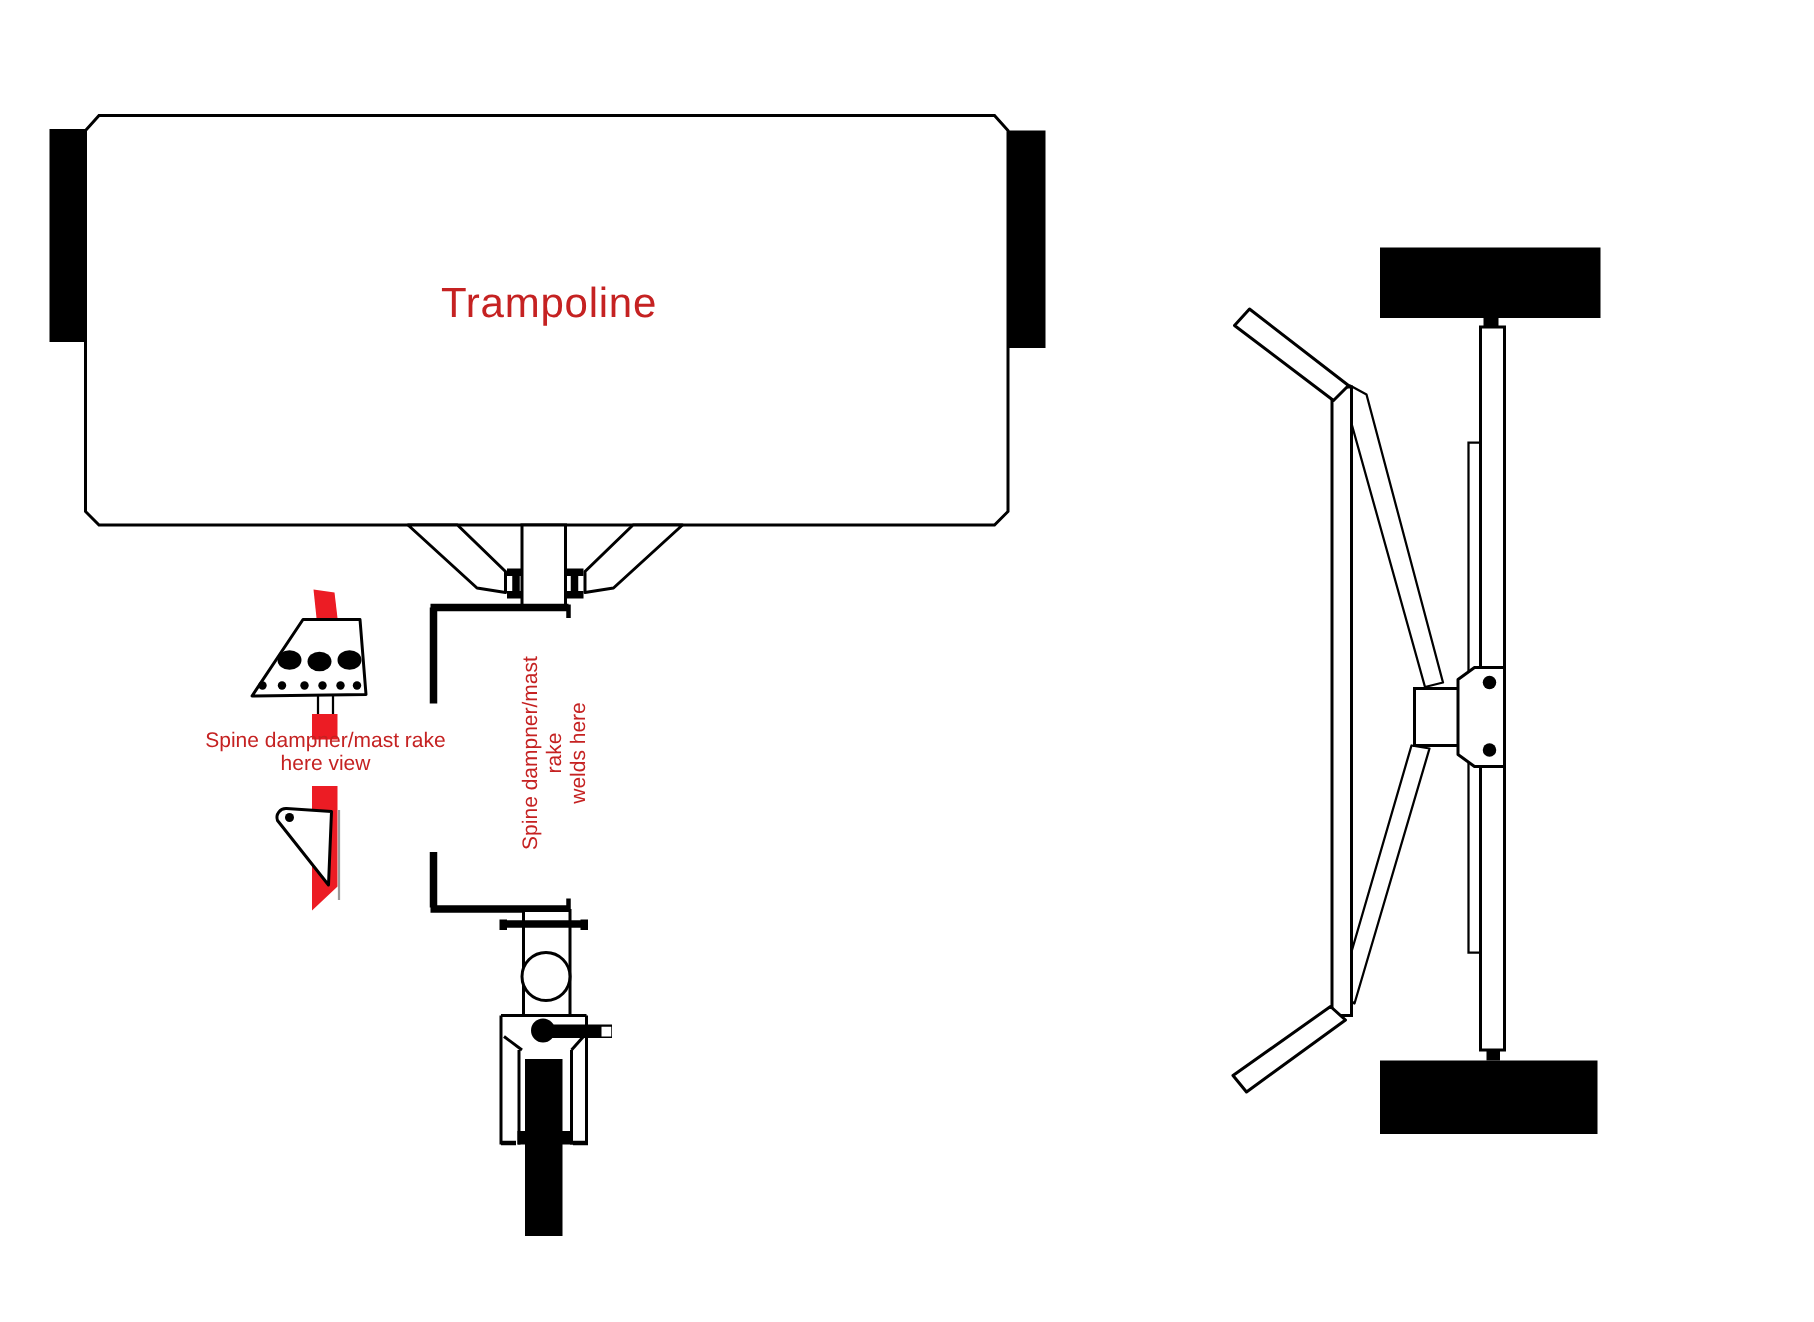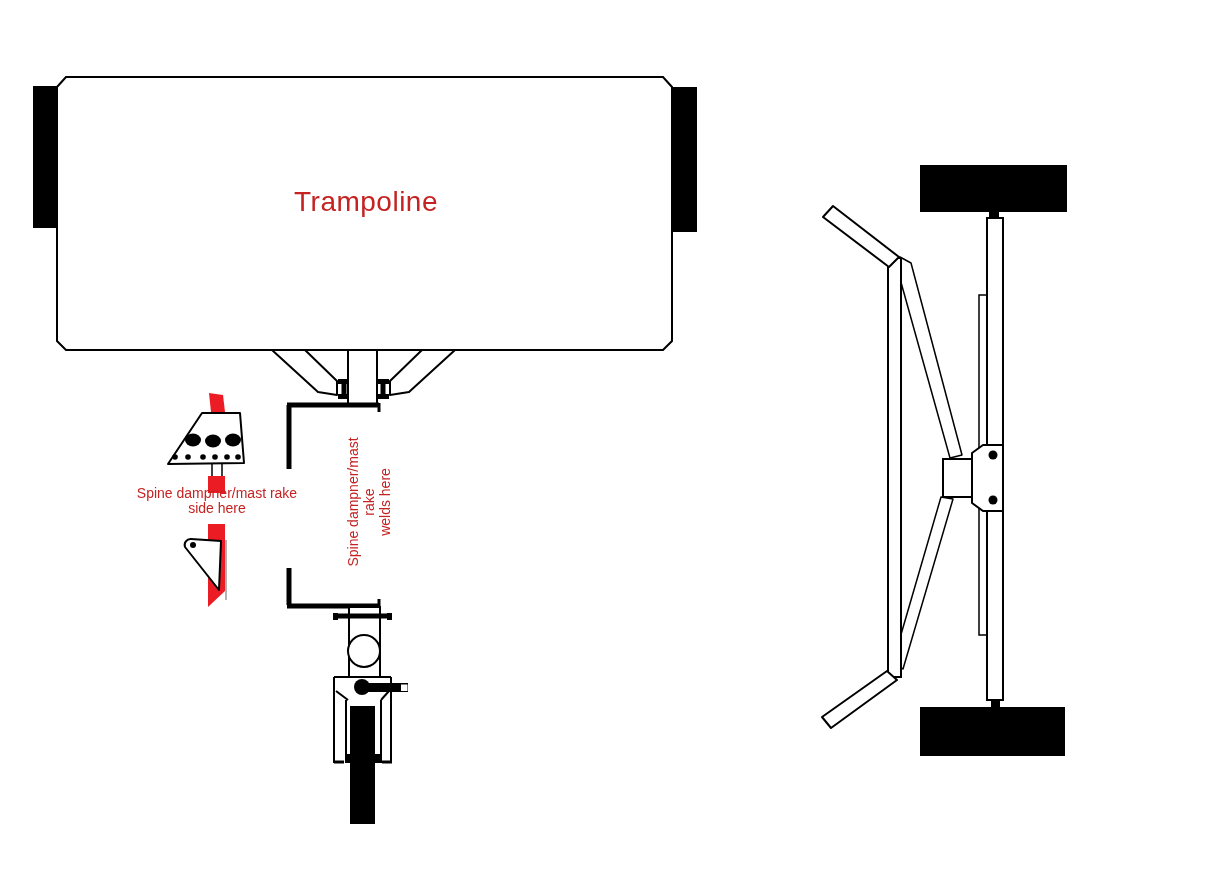--- a/index.html
+++ b/index.html
@@ -123,21 +123,21 @@
       <path class="wfill round" d="M983,445 L1003,445 L1003,511 L983,511 L972,503 L972,453 Z"></path>
       <circle class="blk" cx="993" cy="455" r="4.5"></circle>
       <circle class="blk" cx="993" cy="500" r="4.5"></circle>
     </g>
   </svg>
 
   <div id="trampoline-label" class="label">Trampoline</div>
 
   <div id="side-view-label" class="label">
     <div>Spine dampner/mast rake</div>
-    <div>side here</div>
+    <div>here view</div>
   </div>
 
   <div id="welds-label" class="label">
     <div>Spine dampner/mast rake</div>
     <div>welds here</div>
   </div>
 
 </div>
 
 </body></html>

